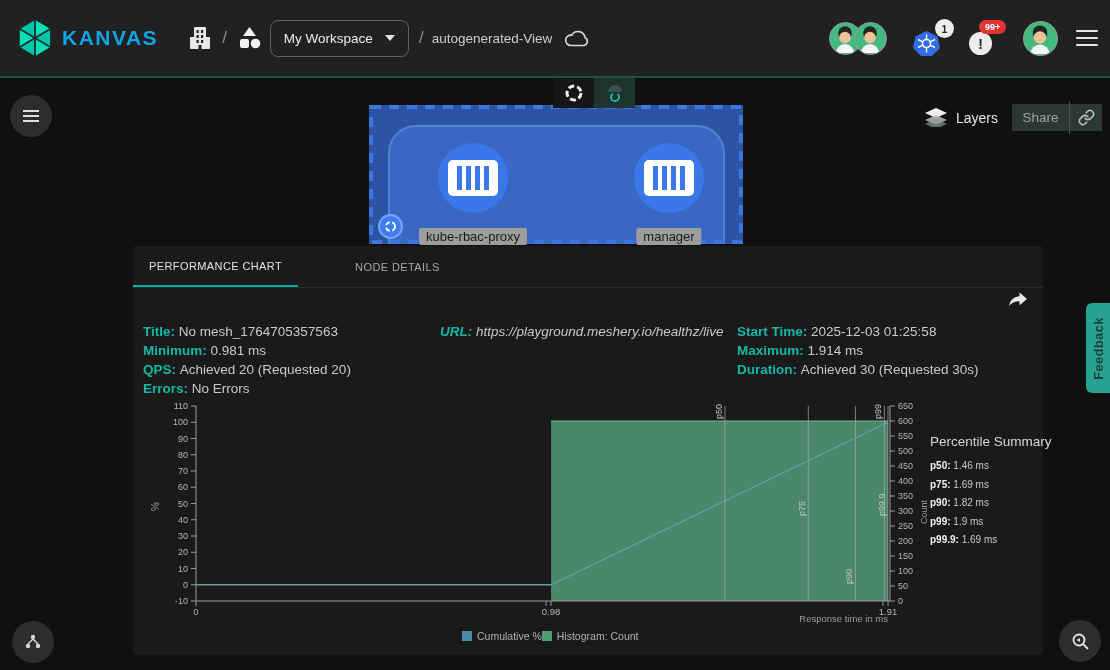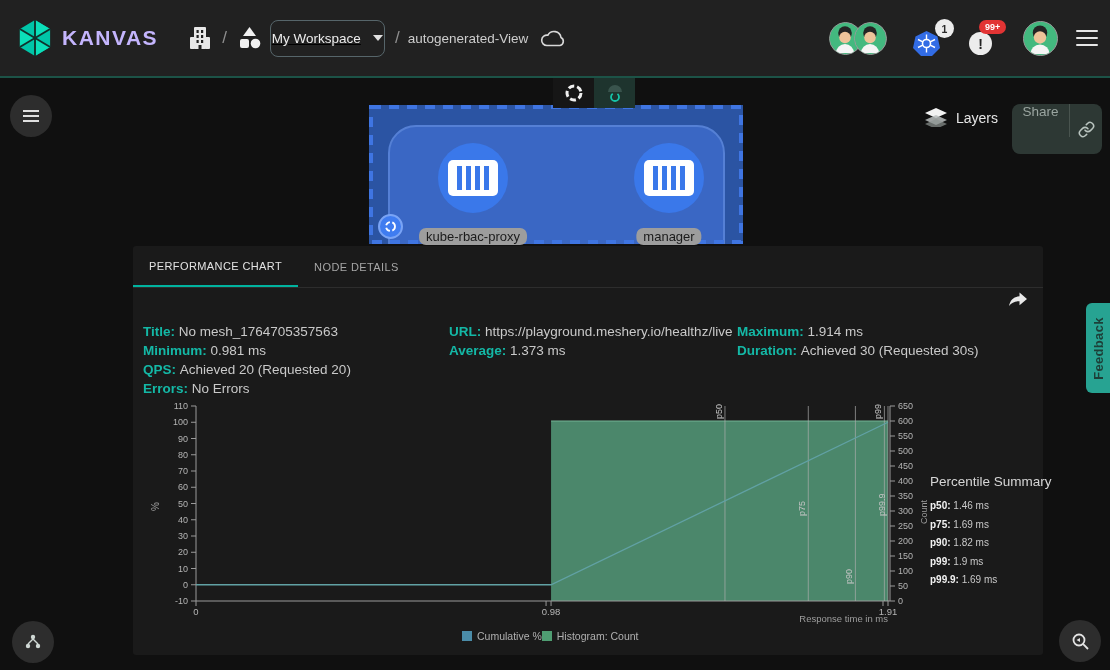--- a/index.html
+++ b/index.html
@@ -1,23 +1,23 @@
 <!DOCTYPE html>
 <html><head>
 <meta charset="utf-8">
 <style>
   * { box-sizing: border-box; }
   body { margin:0; width:1110px; height:670px; background:#101010; font-family:"Liberation Sans",sans-serif; overflow:hidden; position:relative; }
   
   .header { position:absolute; top:0; left:0; width:1110px; height:78px; background:#212121; border-bottom:2px solid #1c5347; display:flex; align-items:center; padding:0 12px; }
   .brand { display:flex; align-items:center; gap:10px; margin-left:6px; }
-  .brand-name { font-size:21px; font-weight:bold; letter-spacing:1.5px; color:#c4b5fd; }
+  .brand-name { font-size:21px; font-weight:bold; letter-spacing:1.5px; color:#0ea5e9; }
   .crumb-sep { color:#8f8f8f; font-size:17px; margin:0 10px; }
   .icon-btn { display:flex; align-items:center; justify-content:center; }
-  .ws-box { height:37px; border:1px solid #56656a; border-radius:8px; display:flex; align-items:center; gap:12px; padding:0 1px; margin:0 10px 0 8px;text-decoration:underline; }
+  .ws-box { height:37px; border:1px solid #56656a; border-radius:8px; display:flex; align-items:center; gap:12px; padding:0 13px; margin:0 10px 0 8px; }
   .ws-label { font-size:13.5px; color:#ececec; }
   .caret-down { width:0; height:0; border-left:5px solid transparent; border-right:5px solid transparent; border-top:6px solid #e0e0e0; }
   .view-crumb { display:flex; align-items:center; gap:8px; font-size:13.5px; color:#cdcdcd; }
   .hdr-right { margin-left:auto; display:flex; align-items:center; }
   .avatar-wrap { width:33px; height:33px; border-radius:50%; border:1.5px solid #9a9a9a; overflow:hidden; background:#43b97f; position:relative; }
   .avatar-wrap.overlap { margin-left:-8px; }
   .ctx-wrap { position:relative; margin-left:26px; width:40px; height:40px; }
   .badge-circle { position:absolute; right:-1px; top:1px; width:19px; height:19px; border-radius:50%; background:#ececec; color:#2a2a2a; font-size:10.5px; font-weight:bold; display:flex; align-items:center; justify-content:center; }
   .notif-wrap { position:relative; margin-left:16px; width:44px; height:40px; }
   .notif-circle { position:absolute; left:0; top:14px; width:23px; height:23px; border-radius:50%; background:#ececec; color:#222; font-weight:bold; font-size:14px; display:flex; align-items:center; justify-content:center; }
@@ -35,49 +35,49 @@
   .node-toolbar { position:absolute; left:553px; top:78px; display:flex; }
   .tool-btn { width:41px; height:30px; display:flex; align-items:center; justify-content:center; }
   .tool-btn.b1 { background:#161616; }
   .tool-btn.b2 { background:#1e342e; }
   .selection { position:absolute; left:369px; top:105px; width:374px; height:139px; background:#2b54a3; overflow:hidden; }
   .sel-border { position:absolute; left:369px; top:105px; width:374px; height:139px; pointer-events:none; }
   .inner-container { position:absolute; left:19px; top:20px; width:337px; height:145px; background:#3a67c4; border:2px solid #5580d5; border-radius:28px; }
   .node { position:absolute; width:70px; height:70px; border-radius:50%; background:#3a78ea; display:flex; align-items:center; justify-content:center; }
   .node1 { left:69px; top:38px; }
   .node2 { left:265px; top:38px; }
-  .node-chip { position:absolute; top:228px; background:#9d9d9d; color:#1b1b1b; font-size:13px; padding:1px 7px; border-radius:7px; white-space:nowrap; transform:translateX(-50%); }
+  .node-chip { position:absolute; top:228px; background:#9d9d9d; color:#1b1b1b; font-size:13px; padding:1px 7px; border-radius:2px; white-space:nowrap; transform:translateX(-50%); }
   .chip1 { left:473px; }
   .chip2 { left:669px; }
   .corner-badge { position:absolute; left:9px; top:109px; width:25px; height:25px; border-radius:50%; background:#3f7cf0; border:2px solid #7aa4f5; display:flex; align-items:center; justify-content:center; }
   .layers-ctl { position:absolute; left:925px; top:108px; display:flex; align-items:center; gap:9px; }
   .layers-label { font-size:14px; color:#e5e5e5; }
-  .share-btn { position:absolute; left:1012px; top:104px; width:90px; height:50px; background:#2d3834; border-radius:8px; display:flex; }
+  .share-btn { position:absolute; left:1012px; top:104px; width:90px; height:27px; background:#2d3834; border-radius:0; display:flex; align-items:center; }
   .share-label { flex:1; text-align:center; font-size:13.5px; color:#9aa5a0; }
   .share-div { width:1px; height:33px; background:#49544f; }
   .share-link { width:32px; display:flex; align-items:center; justify-content:center; }
   .feedback-tab { position:absolute; left:1086px; top:303px; width:24px; height:90px; background:#27a392; border-radius:6px 0 0 6px; display:flex; align-items:center; justify-content:center; }
   .feedback-tab span { transform:rotate(-90deg); font-size:13px; font-weight:600; color:#1d3f38; white-space:nowrap; letter-spacing:.3px; }
   
   .panel { position:absolute; left:133px; top:246px; width:910px; height:409px; background:#1a1a1a; border-radius:3px; }
-  .tabs { display:flex; height:42px; border-bottom:1px solid #2d2d2d; }
+  .tabs { display:flex; height:42px; border-bottom:1px solid #2d2d2d;gap:41px; }
   .tab { display:flex; align-items:center; padding:0 16px; font-size:11px; letter-spacing:.4px; color:#a6a6a6; }
   .tab.active { color:#e3e3e3; border-bottom:2px solid #00B39F; }
   .panel-share { position:absolute; right:16px; top:46px; }
   .stats { position:absolute; top:76px; font-size:13.5px; line-height:19px; color:#c9c9c9; }
   .stats.c1 { left:10px; }
-  .stats.c2 { left:316px; }
+  .stats.c2 { left:307px;font-style:italic; }
   .stats.c3 { left:604px; }
   .stat-label { font-weight:bold; color:#14b8a6; }
   .stat-label::after { content:": "; font-weight:bold; }
   .chart-svg { position:absolute; left:0; top:150px; }
   .legend { position:absolute; left:329px; top:384px; display:flex; align-items:center; }
   .legend-item { display:flex; align-items:center; gap:5px; font-size:10.5px; color:#b0b0b0; }
   .legend-swatch { width:10px; height:10px; }
-  .pct-summary { position:absolute; left:797px; top:188px; white-space:nowrap;margin-top:40px; }
+  .pct-summary { position:absolute; left:797px; top:188px; white-space:nowrap; }
   .pct-title { font-size:13.5px; color:#d6d6d6; margin-bottom:8px; }
   .pct-item { font-size:10px; line-height:18.5px; color:#c9c9c9; }
   .pct-item b { color:#f2f2f2; }
   .pct-item b::after { content:": "; }
 </style>
 </head>
 <body>
 
 <div class="header">
   <div class="brand">
@@ -290,23 +290,23 @@
   </div>
 
   <div class="stats c1">
     <div><span class="stat-label">Title</span><span>No mesh_1764705357563</span></div>
     <div><span class="stat-label">Minimum</span><span>0.981 ms</span></div>
     <div><span class="stat-label">QPS</span><span>Achieved 20 (Requested 20)</span></div>
     <div><span class="stat-label">Errors</span><span>No Errors</span></div>
   </div>
   <div class="stats c2">
     <div><span class="stat-label">URL</span><span>https://playground.meshery.io/healthz/live</span></div>
-    <div><span class="stat-label">Average</span><span>1.373 ms</span></div>
   </div>
   <div class="stats c3">
+    <div><span class="stat-label">Start Time</span><span>2025-12-03 01:25:58</span></div>
     <div><span class="stat-label">Maximum</span><span>1.914 ms</span></div>
     <div><span class="stat-label">Duration</span><span>Achieved 30 (Requested 30s)</span></div>
   </div>
 
   <svg class="chart-svg" width="910" height="240" viewBox="0 0 910 240">
       <rect x="418.0575916230366" y="25" width="336.9424083769634" height="180" fill="#4e8d70" opacity="0.95"></rect>
       <line x1="418.0575916230366" y1="25" x2="755" y2="25" stroke="#74b495" stroke-width="1"></line>
       <line x1="63" y1="10" x2="63" y2="205" stroke="#9a9a9a" stroke-width="1"></line>
       <line x1="63" y1="205" x2="757" y2="205" stroke="#9a9a9a" stroke-width="1"></line>
       <line x1="757" y1="10" x2="757" y2="205" stroke="#9a9a9a" stroke-width="1"></line>

